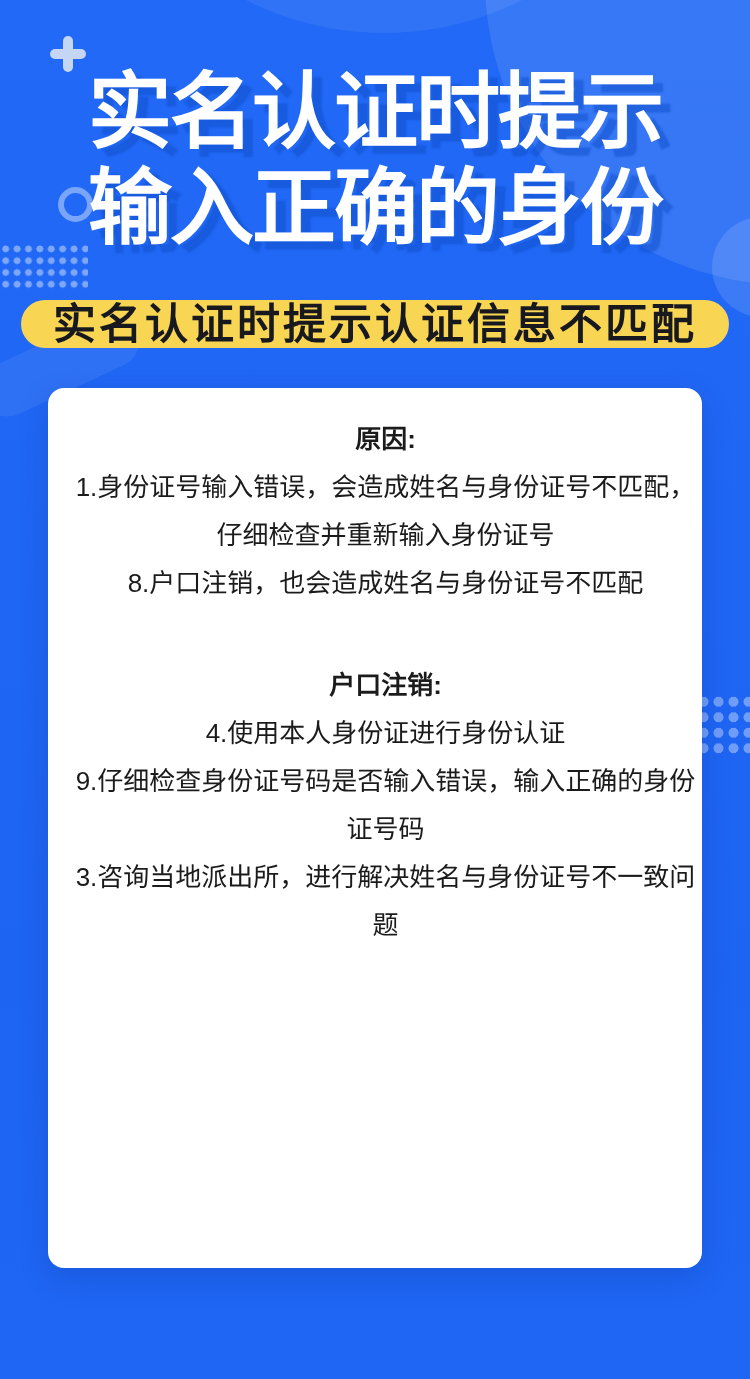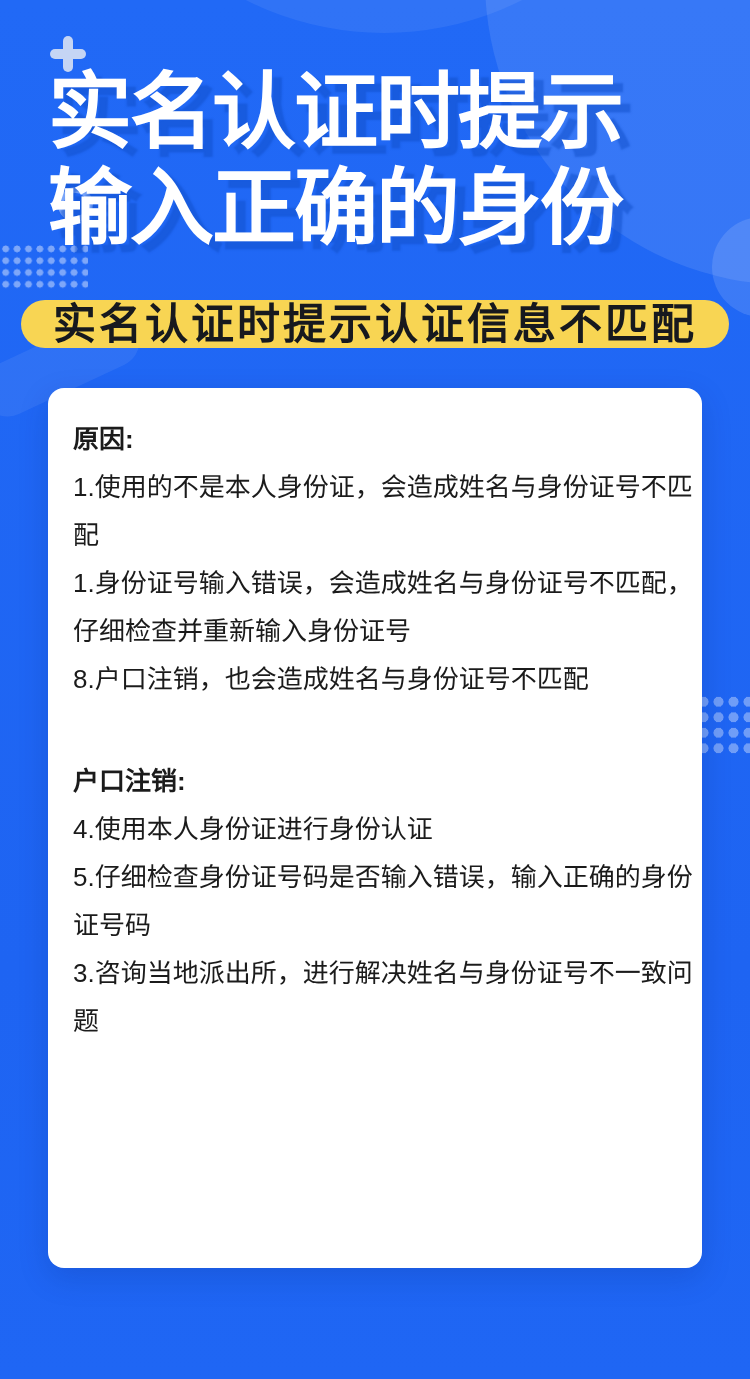--- a/index.html
+++ b/index.html
@@ -50,26 +50,25 @@
   }
   .dots-right {
     left: 696px; top: 694px; width: 54px; height: 61px;
     background-image: radial-gradient(circle, rgba(255,255,255,0.36) 4.8px, rgba(255,255,255,0) 5.3px);
     background-size: 15px 15.5px;
   }
 
   
   .title {
     position: absolute; top: 64px; left: 0; width: 100%;
-    text-align: left; color: #FFFFFF;
+    text-align: center; color: #FFFFFF;
     font-size: 84px; font-weight: 900; line-height: 96px;
     letter-spacing: -2px;
     text-shadow: 10px 8px 2px rgba(15,78,200,0.50);
     white-space: nowrap;
-    padding-left: 48px;
   }
 
   
   .banner {
     position: absolute; top: 300px; left: 50%; transform: translateX(-50%);
     height: 48px; line-height: 49px; padding: 0 32px;
     background: #F8D553; border-radius: 24px;
     color: #17191E; font-size: 43px; font-weight: 700;
     letter-spacing: 3px; white-space: nowrap;
   }
@@ -78,21 +77,21 @@
   .card {
     position: absolute; left: 48px; top: 388px;
     width: 654px; height: 880px;
     background: #FFFFFF; border-radius: 16px;
     box-shadow: 0 10px 30px rgba(8, 40, 130, 0.20);
     padding: 27px 4px 0 25px;
     color: #1B1B1B;
   }
   .card p {
     margin: 0; font-size: 26px; line-height: 48px;
-    white-space: pre-line; overflow-wrap: normal;
+    white-space: pre-line; overflow-wrap: normal; text-align: center;
   }
   .card .heading { font-weight: 700; }
   .section-solution { margin-top: 54px; }
 </style>
 </head>
 <body>
 
 <div class="canvas">
 
   <div class="deco circle-big"></div>
@@ -108,30 +107,28 @@
     <div>实名认证时提示</div>
     <div>输入正确的身份</div>
   </div>
 
   <div class="banner">实名认证时提示认证信息不匹配</div>
 
   <div class="card">
 
     <div class="section-reason">
       <p class="heading">原因:</p>
-      <p>1.使用的不是本人身份证，会造成姓名与身份证号不匹
-配</p>
       <p>1.身份证号输入错误，会造成姓名与身份证号不匹配，
 仔细检查并重新输入身份证号</p>
       <p>8.户口注销，也会造成姓名与身份证号不匹配</p>
     </div>
 
     <div class="section-solution">
       <p class="heading">户口注销:</p>
       <p>4.使用本人身份证进行身份认证</p>
-      <p>5.仔细检查身份证号码是否输入错误，输入正确的身份
+      <p>9.仔细检查身份证号码是否输入错误，输入正确的身份
 证号码</p>
       <p>3.咨询当地派出所，进行解决姓名与身份证号不一致问
 题</p>
     </div>
 
   </div>
 </div>
 
 </body></html>

